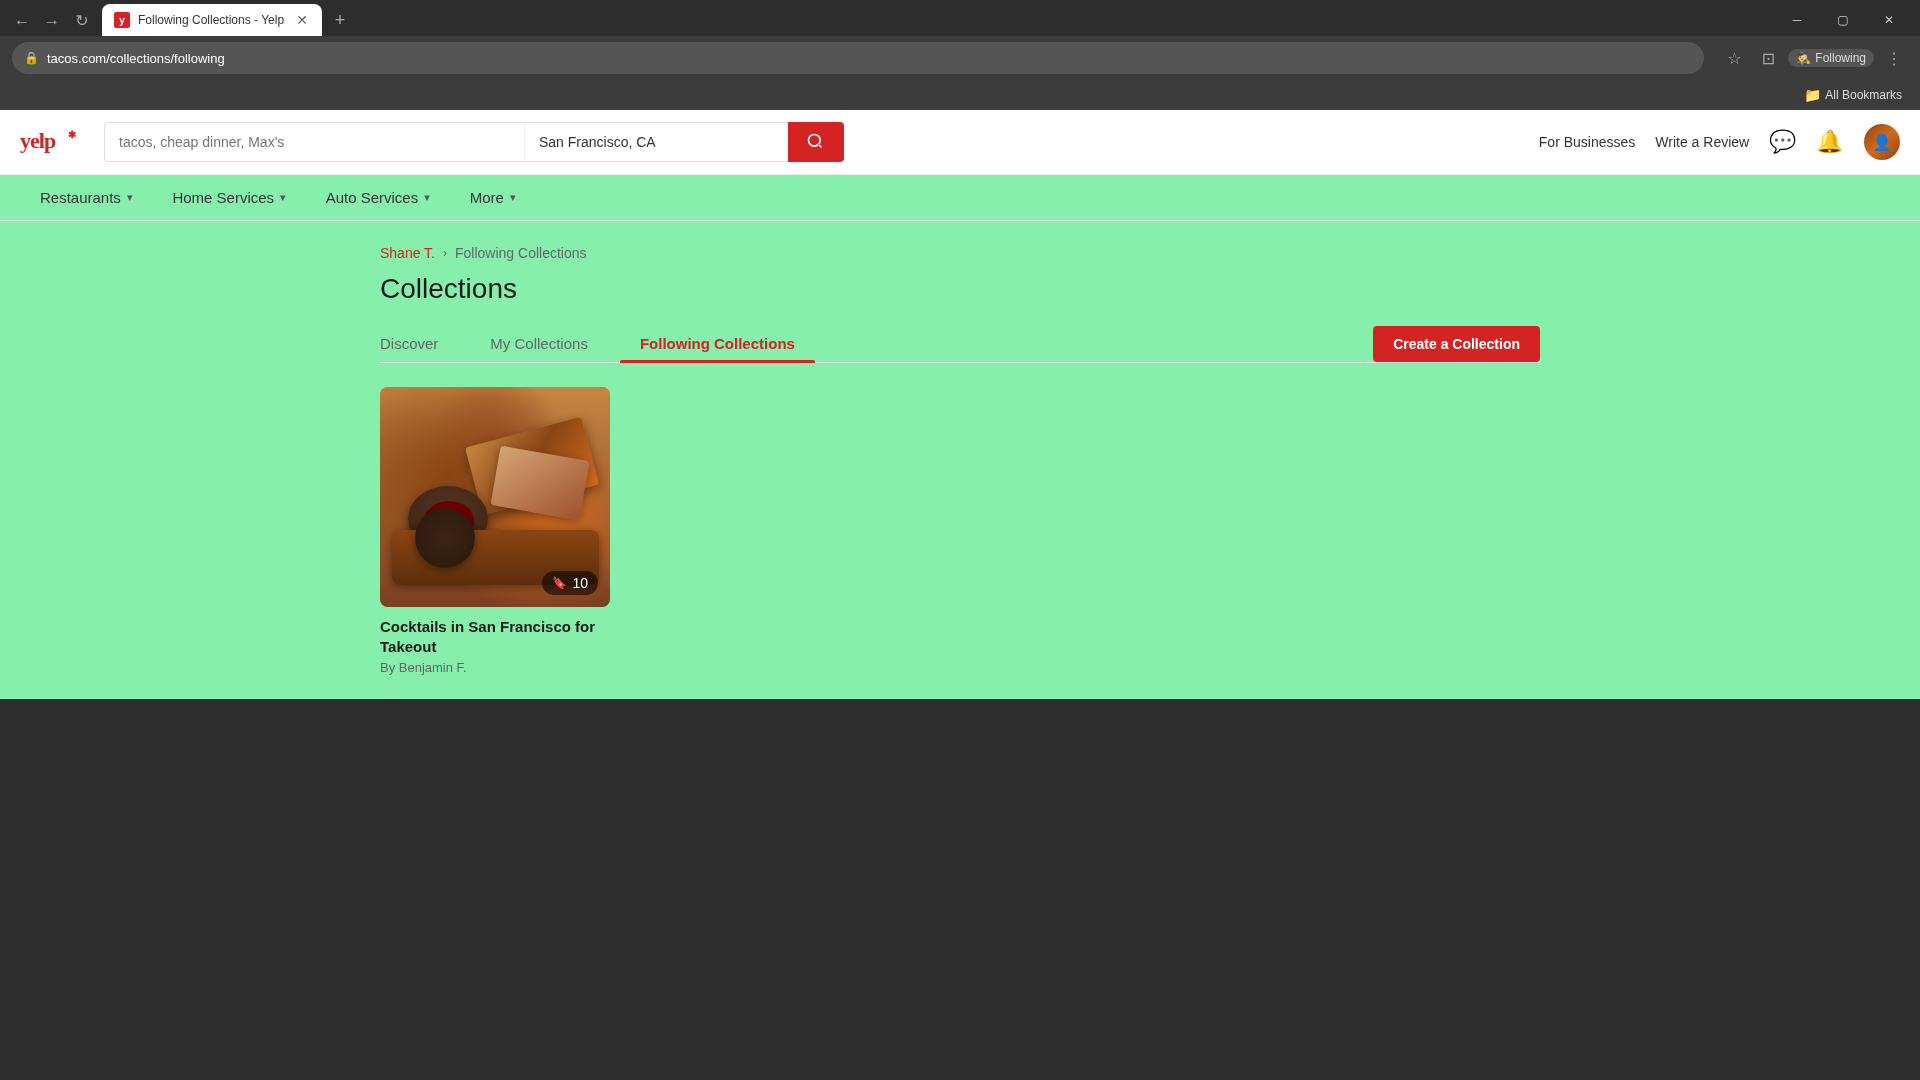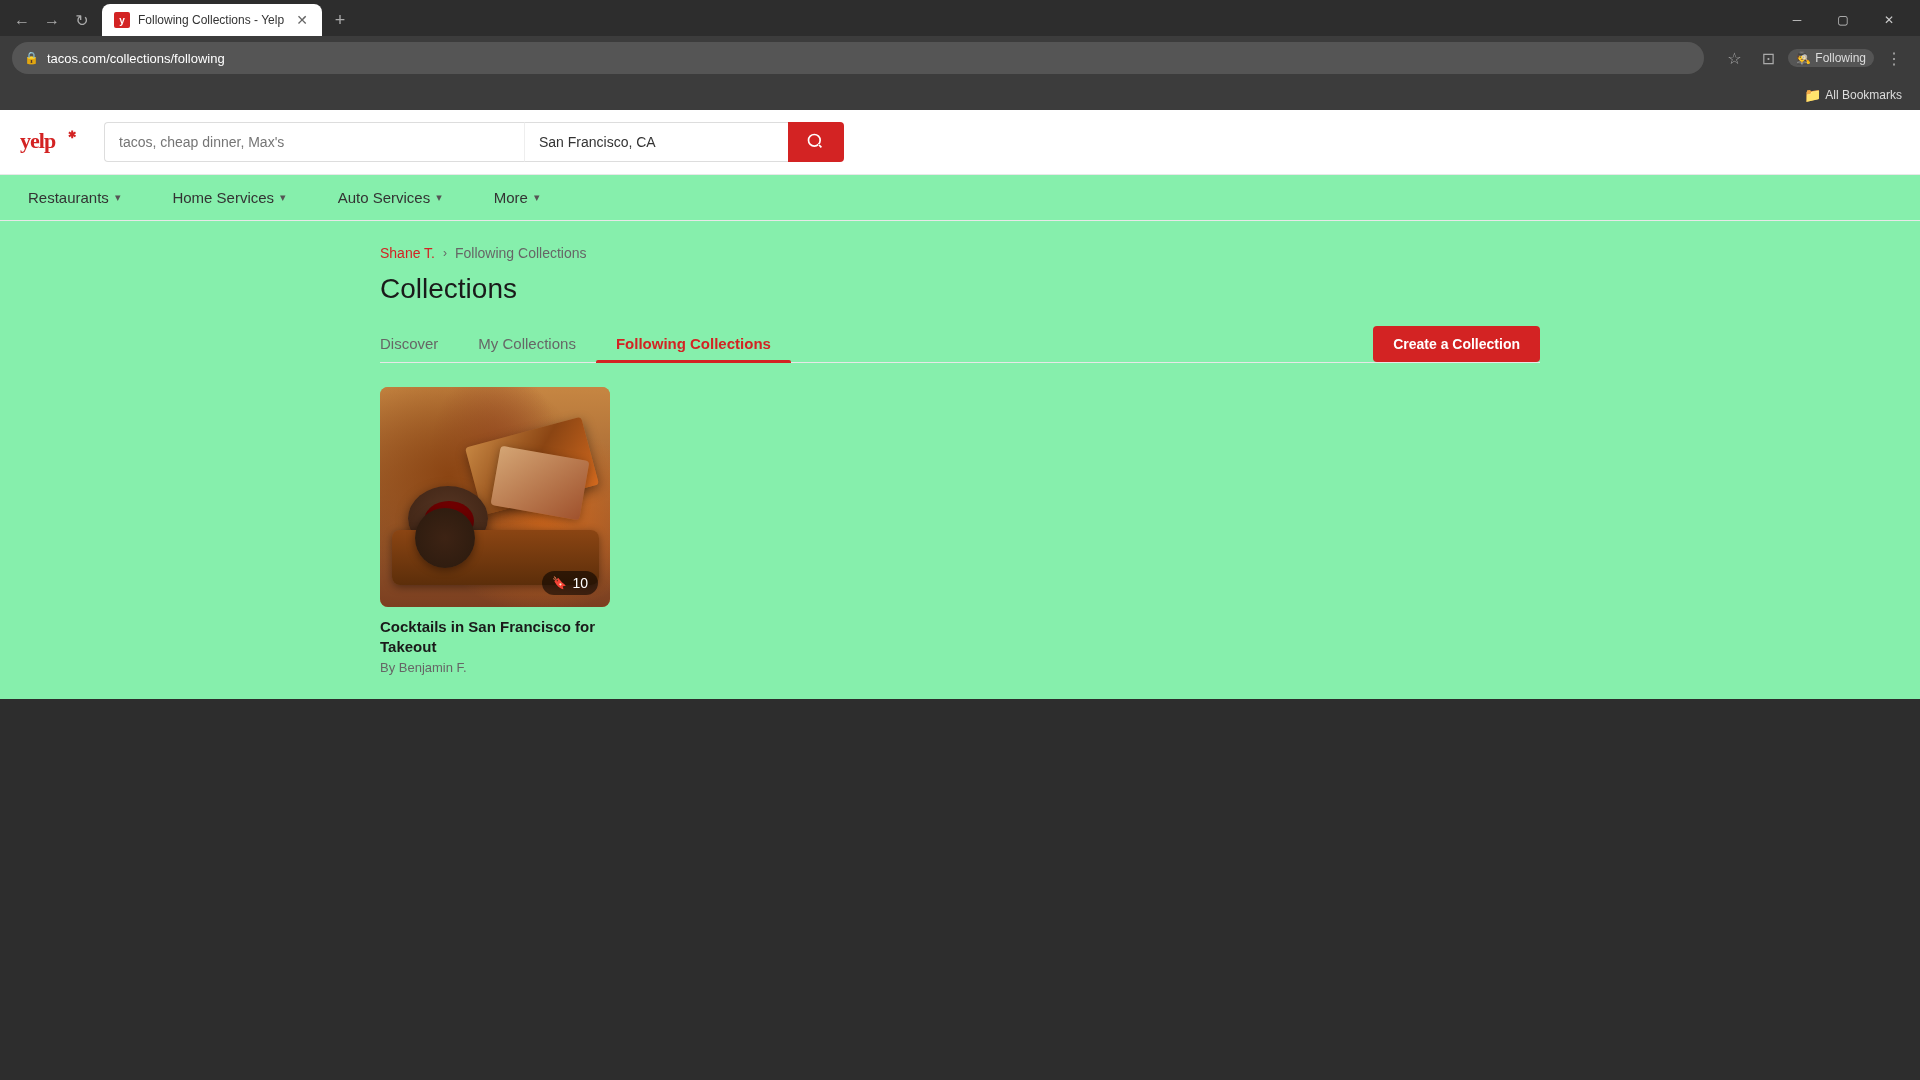--- a/index.html
+++ b/index.html
@@ -210,24 +210,24 @@
       border-radius: 50%;
       background: linear-gradient(135deg, #8B4513 0%, #D2691E 50%, #8B4513 100%);
       overflow: hidden;
       cursor: pointer;
       display: flex; align-items: center; justify-content: center;
     }
 
     
     .category-nav {
       border-bottom: 1px solid #e8e8e8;
-      padding: 0 8px;
-      display: flex;
-      align-items: center;
-      gap: 12px;
+      padding: 0 20px;
+      display: flex;
+      align-items: center;
+      gap: 0;
     }
     .cat-item {
       padding: 14px 20px;
       font-size: 15px;
       color: #333;
       cursor: pointer;
       display: flex; align-items: center; gap: 6px;
       white-space: nowrap;
     }
     .cat-arrow { font-size: 11px; color: #555; }
@@ -259,20 +259,21 @@
       margin-bottom: 20px;
     }
 
     
     .tabs-row {
       display: flex;
       align-items: center;
       border-bottom: 1px solid #e8e8e8;
       margin-bottom: 24px;
       position: relative;
+      gap: 12px;
     }
     .tab-item {
       padding: 10px 20px;
       font-size: 15px;
       color: #666;
       cursor: pointer;
       position: relative;
       white-space: nowrap;
     }
     .tab-item:first-child { padding-left: 0; }
@@ -451,20 +452,29 @@
       <div class="search-container">
         <input class="search-input" type="text" value="" placeholder="tacos, cheap dinner, Max's" style="">
         <input class="search-location" type="text" value="San Francisco, CA" style="">
         <button class="search-btn">
           <svg width="20" height="20" viewBox="0 0 24 24" fill="white">
             <path d="M10 2a8 8 0 1 0 0 16A8 8 0 0 0 10 2zm0 2a6 6 0 1 1 0 12A6 6 0 0 1 10 4zm5.657 10.243l3.536 3.535-1.414 1.414-3.536-3.535 1.414-1.414z"></path>
           </svg>
         </button>
       </div>
 
+      <div class="nav-links">
+        <a class="nav-link">For Businesses</a>
+        <a class="nav-link">Write a Review</a>
+        <span class="nav-icon">💬</span>
+        <span class="nav-icon">🔔</span>
+        <div class="nav-avatar">
+          <span style="color:white;font-size:16px;">👤</span>
+        </div>
+      </div>
     </div>
 
     <div class="category-nav">
       <div class="cat-item">
         <span>Restaurants</span>
         <span class="cat-arrow">▾</span>
       </div>
       <div class="cat-item">
         <span>Home Services</span>
         <span class="cat-arrow">▾</span>

